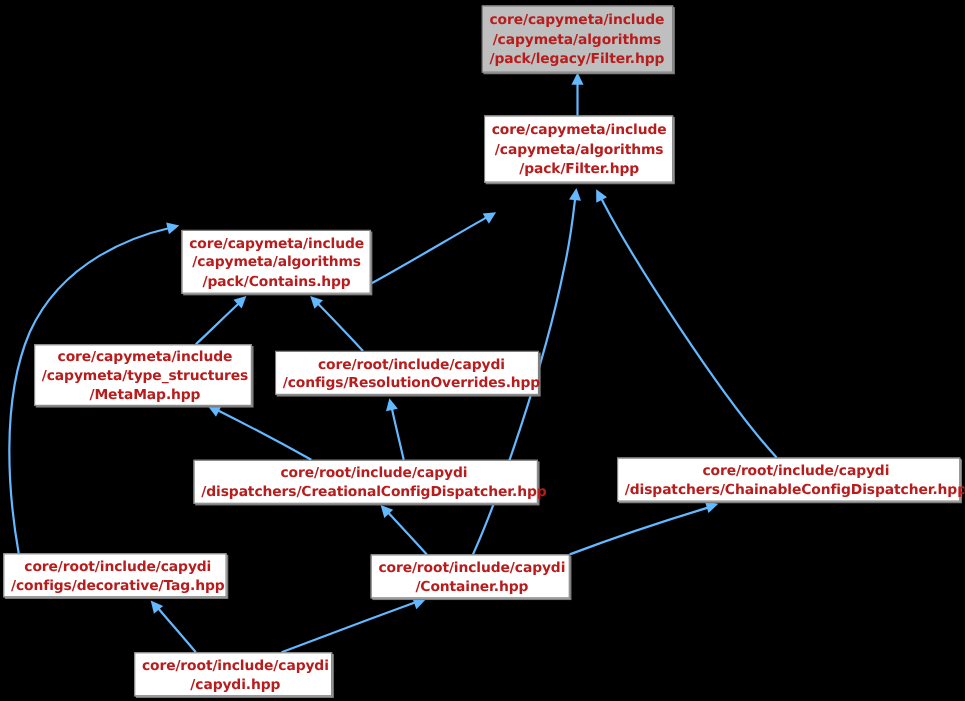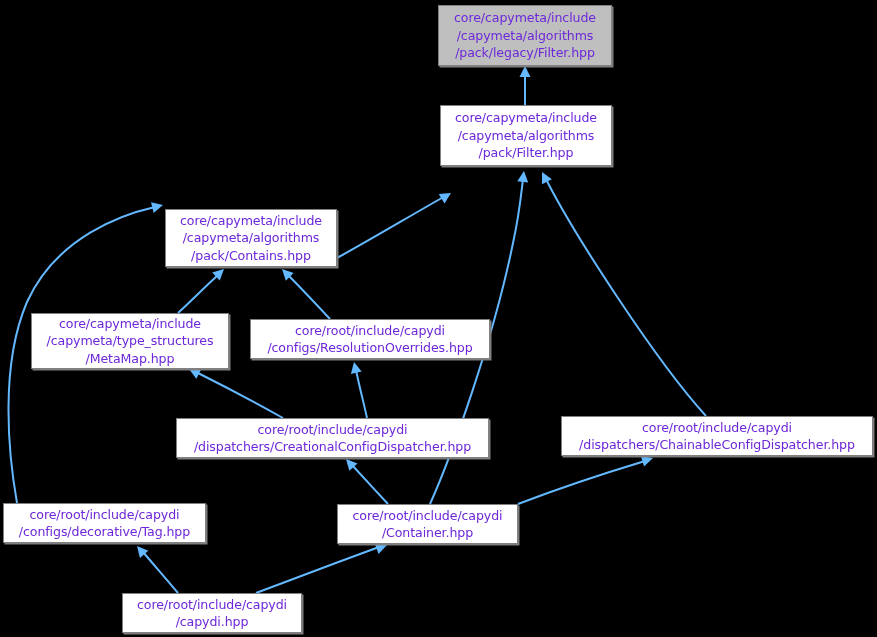--- a/index.html
+++ b/index.html
@@ -25,28 +25,29 @@
     pointer-events: none;
   }
   .graph-node {
     position: absolute;
     box-sizing: border-box;
     background: #ffffff;
     border: 1px solid #808080;
     box-shadow: 1.5px 1.5px 0 0 #7f7f7f;
     display: flex;
     align-items: center;
-    justify-content: center;
+    justify-content: flex-start;
     text-align: center;
-    color: #6d28d9;
+    color: #b91c1c;
     font-size: 12.6px;
     line-height: 17.5px;
     letter-spacing: -0.1px;
     white-space: pre-line;
     z-index: 5;
+    font-weight: bold;
   }
   .graph-node.highlight {
     background: #bfbfbf;
     border: 1px solid #808080;
   }
   .node-label {
     display: block;
     white-space: pre-line;
     padding: 0 6px;
   }

